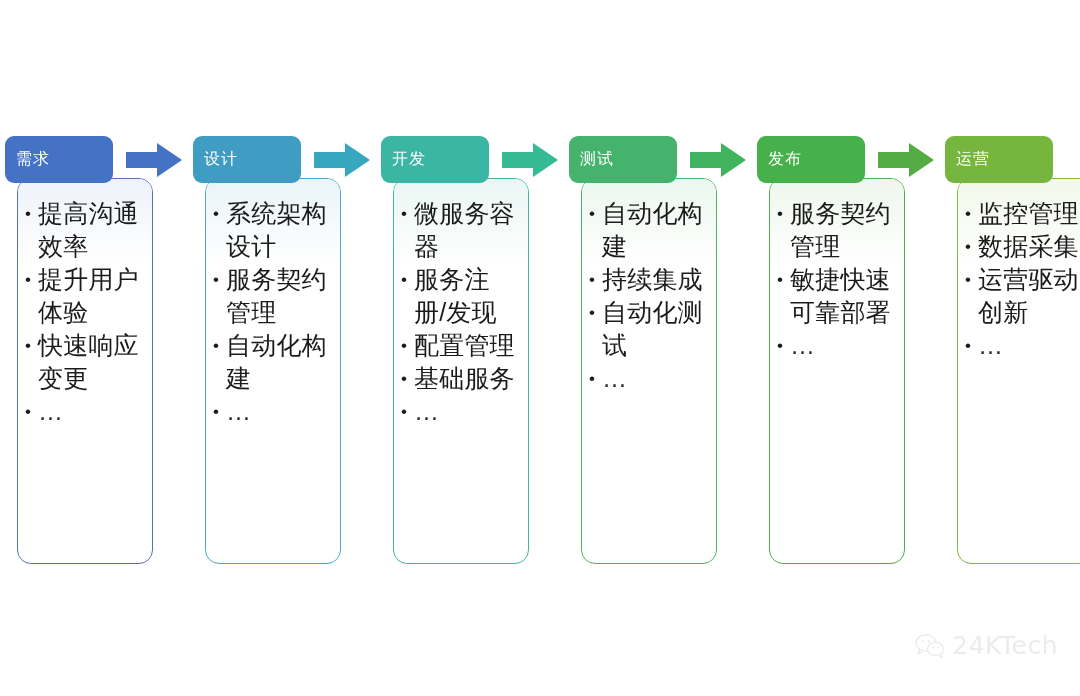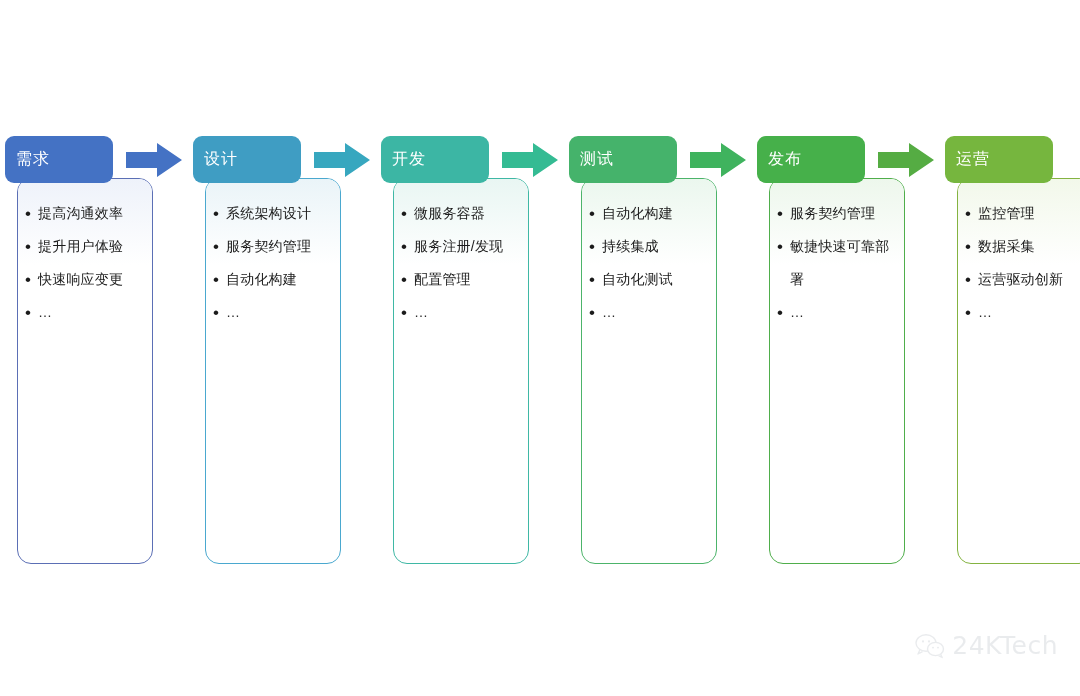--- a/index.html
+++ b/index.html
@@ -49,21 +49,21 @@
   }
 
   .bullets {
     position: relative;
     margin: 0;
     padding: 18px 10px 0 20px;
     list-style: none;
   }
   .bullets li {
     position: relative;
-    font-size: 14px;
+    font-size: 25px;
     line-height: 33px;
     color: #1b1b1b;
     margin-bottom: 0px;
     letter-spacing: 0.2px;
     word-break: break-all;
   }
   .bullets li::before {
     content: "•";
     position: absolute;
     left: -13px;
@@ -167,20 +167,21 @@
         <path d="M0 9 H31 V0 L56 17 L31 34 V25 H0 Z" fill="#37a7bf"></path>
       </svg>
     </div>
     <div class="stage-col" style="left: 376px;">
       <div class="card" style="height: 386px; border-color: rgb(63, 184, 165);">
         <div class="card-tint" style="background: linear-gradient(rgb(233, 246, 243) 0%, rgb(255, 255, 255) 100%);"></div>
         <ul class="bullets">
           <li>微服务容器</li>
           <li>服务注册/发现</li>
           <li>配置管理</li>
+          <li>基础服务</li>
           <li class="ellip">…</li>
         </ul>
       </div>
       <div class="chip" style="left: 5px; background: rgb(60, 182, 164);">
         <span class="chip-label">开发</span>
       </div>
     </div>
     <div class="arrow" style="left: 502px;">
       <svg viewBox="0 0 56 34" xmlns="http://www.w3.org/2000/svg">
         <path d="M0 9 H31 V0 L56 17 L31 34 V25 H0 Z" fill="#34bb93"></path>

